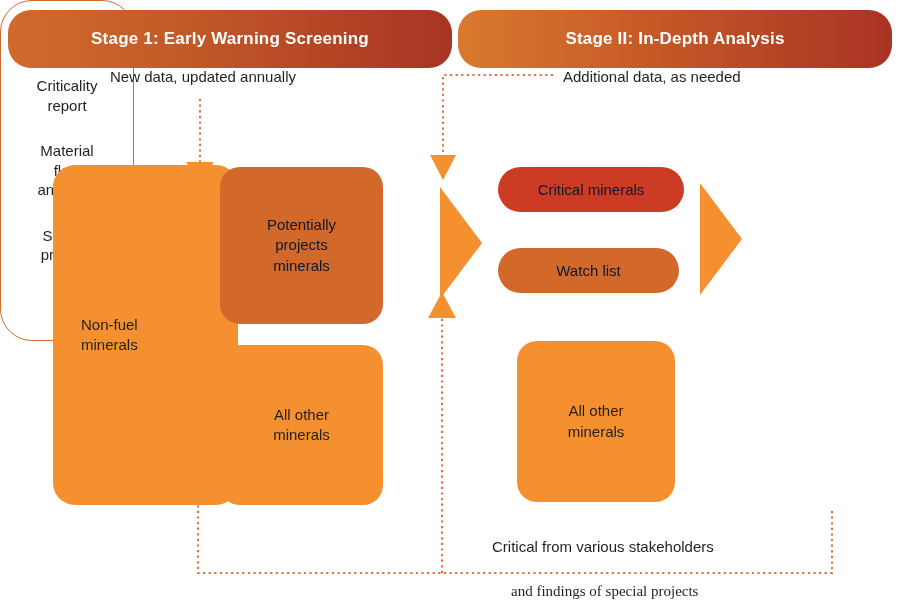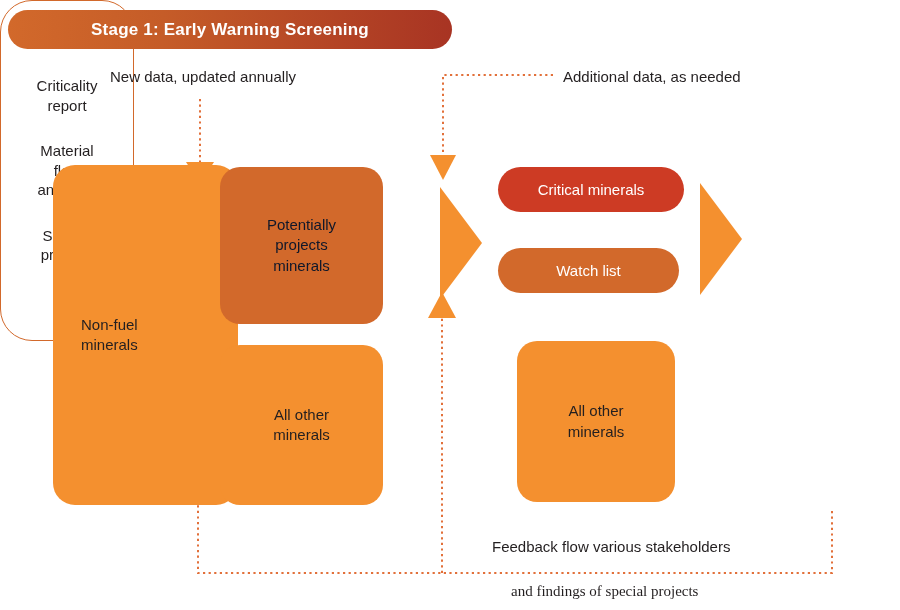--- a/index.html
+++ b/index.html
@@ -19,21 +19,21 @@
   .canvas {
     position: absolute;
     left: 0; top: 0;
     width: 900px;
     height: 610px;
   }
 
   
   .stage-header {
     position: absolute;
-    height: 39px;
+    height: 58px;
     border-radius: 23px;
     display: flex;
     align-items: center;
     justify-content: center;
     color: #ffffff;
     font-weight: bold;
     font-size: 17px;
     letter-spacing: 0.2px;
     white-space: nowrap;
   }
@@ -127,21 +127,21 @@
     border-radius: 20px;
     color: #231f20;
   }
 
   
   .pill {
     position: absolute;
     display: flex;
     align-items: center;
     justify-content: center;
-    color: #ffffff;
+    color: #0f172a;
     font-size: 15px;
     white-space: nowrap;
   }
   #pill-critical-minerals {
     left: 498px;
     top: 167px;
     width: 186px;
     height: 45px;
     background: #cd3b24;
     border-radius: 23px;
@@ -198,26 +198,27 @@
     pointer-events: none;
   }
 </style>
 </head>
 <body>
 
 <div class="canvas">
 
   <div class="stage-header" id="stage1-header">Stage 1: Early Warning Screening</div>
 
+  <div class="stage-header" id="stage2-header">Stage II: In-Depth Analysis</div>
 
   <div class="caption" id="caption-additional">Additional data, as needed</div>
 
   <div class="caption" id="caption-new-data">New data, updated annually</div>
 
-  <div class="caption" id="caption-feedback-1">Feedback flow various stakeholders</div>
+  <div class="caption" id="caption-feedback-1">Critical from various stakeholders</div>
 
   <div class="caption" id="caption-feedback-2">and findings of special projects</div>
 
   <svg id="connectors" viewBox="0 0 900 610" width="900" height="610">
     <g stroke="#e2703a" stroke-width="2" fill="none" stroke-dasharray="2.2 3.4" stroke-linecap="butt">
 
       <path d="M200,99 L200,163"></path>
 
       <path d="M553,75 L443,75 L443,155"></path>
 

